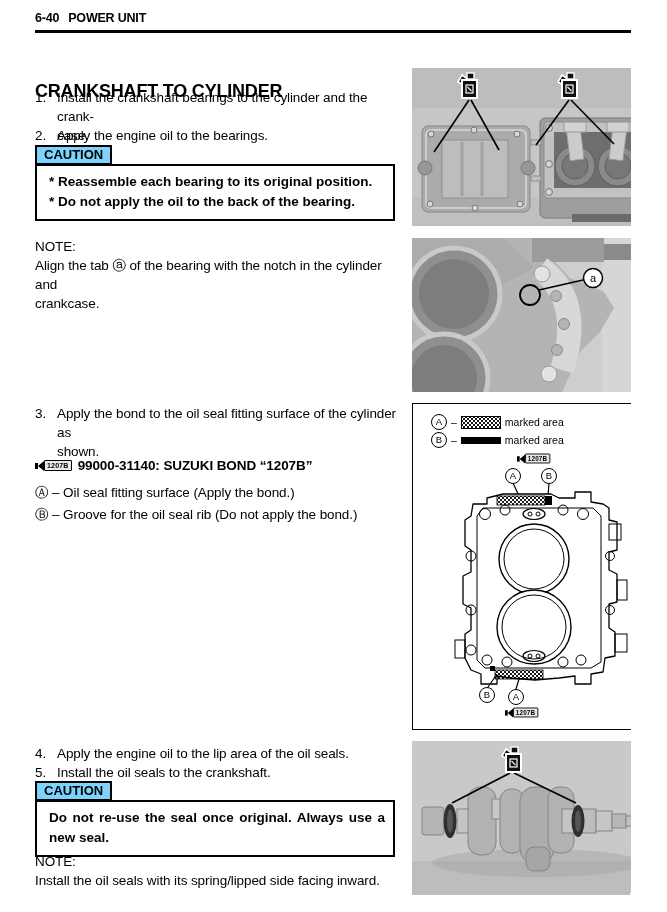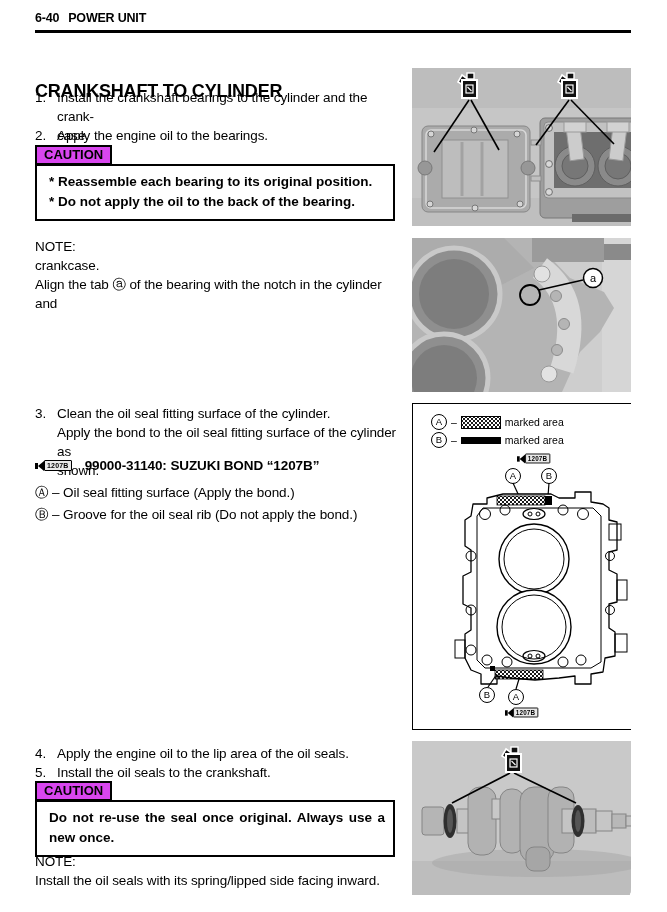--- a/index.html
+++ b/index.html
@@ -13,25 +13,25 @@
   .hrule{position:absolute;left:35px;top:30px;width:632px;height:3px;background:#000;}
 
   
   .title{position:absolute;left:35px;top:69px;font-size:18px;font-weight:bold;letter-spacing:-0.2px;}
   .body-txt{font-size:13.5px;line-height:19px;letter-spacing:-0.1px;}
   .step{position:absolute;left:35px;width:366px;}
   .step .n{position:absolute;left:0;top:0;}
   .step .t{margin-left:22px;}
   .note-blk{position:absolute;left:35px;width:366px;}
   .caution-tag{position:absolute;left:35px;border:2px solid #000;padding:0 7px 1px 7px;
-               font-size:13px;font-weight:bold;background:#d946ef;}
+               font-size:13px;font-weight:bold;background:#7dd3fc;}
   .caution-box{position:absolute;left:35px;width:336px;border:2px solid #000;background:#fff;
                padding:6px 8px 7px 12px;font-weight:bold;font-size:13.5px;line-height:20px;}
   .jst{text-align:justify;text-align-last:justify;}
-  .bond-line{position:absolute;left:35px;display:flex;align-items:center;gap:13px;}
+  .bond-line{position:absolute;left:35px;display:flex;align-items:center;gap:6px;}
   .bond-txt{font-size:13.5px;font-weight:bold;letter-spacing:-0.1px;}
   .callout{position:absolute;left:35px;font-size:13.5px;letter-spacing:-0.1px;}
 
   
   .tube{display:inline-flex;align-items:center;}
   .tube .tip{width:3px;height:6px;background:#000;}
   .tube .noz{width:0;height:0;border-top:5px solid transparent;border-bottom:5px solid transparent;
              border-right:6px solid #000;}
   .tube .bodybox{border:1.4px solid #000;background:#e9e9e9;color:#000;font-size:7px;font-weight:bold;
              line-height:9px;padding:0 2px;letter-spacing:0.2px;border-radius:1px;}
@@ -94,28 +94,27 @@
 
   <div class="caution-tag" style="top:145px">CAUTION</div>
 
   <div class="caution-box" style="top:164px">
     <div>* Reassemble each bearing to its original position.</div>
     <div>* Do not apply the oil to the back of the bearing.</div>
   </div>
 
   <div class="note-blk body-txt" style="top:237px">
     <div>NOTE:</div>
+    <div>Align the tab ⓐ of the bearing with the notch in the cylinder and</div>
     <div>crankcase.</div>
-    <div>Align the tab ⓐ of the bearing with the notch in the cylinder and</div>
   </div>
 
   <div class="step body-txt" style="top:404px">
     <span class="n">3.</span>
     <div class="t">
-      <div>Clean the oil seal fitting surface of the cylinder.</div>
       <div>Apply the bond to the oil seal fitting surface of the cylinder as</div>
       <div>shown.</div>
     </div>
   </div>
 
   <div class="bond-line" style="top:458px">
     <span class="tube">
       <span class="tip"></span>
       <span class="noz"></span>
       <span class="bodybox">1207B</span>
@@ -133,21 +132,21 @@
 
   <div class="step body-txt" style="top:763px">
     <span class="n">5.</span>
     <div class="t">Install the oil seals to the crankshaft.</div>
   </div>
 
   <div class="caution-tag" style="top:781px">CAUTION</div>
 
   <div class="caution-box" style="top:800px">
     <div class="jst">Do not re-use the seal once original. Always use a</div>
-    <div>new once.</div>
+    <div>new seal.</div>
   </div>
 
   <div class="note-blk body-txt" style="top:852px">
     <div>NOTE:</div>
     <div>Install the oil seals with its spring/lipped side facing inward.</div>
   </div>
 
   <div class="fig photo" style="top:68px;height:158px">
     <svg width="248" height="158" viewBox="0 0 248 158">
       <rect x="0" y="0" width="248" height="158" fill="#c6c6c6"></rect>

